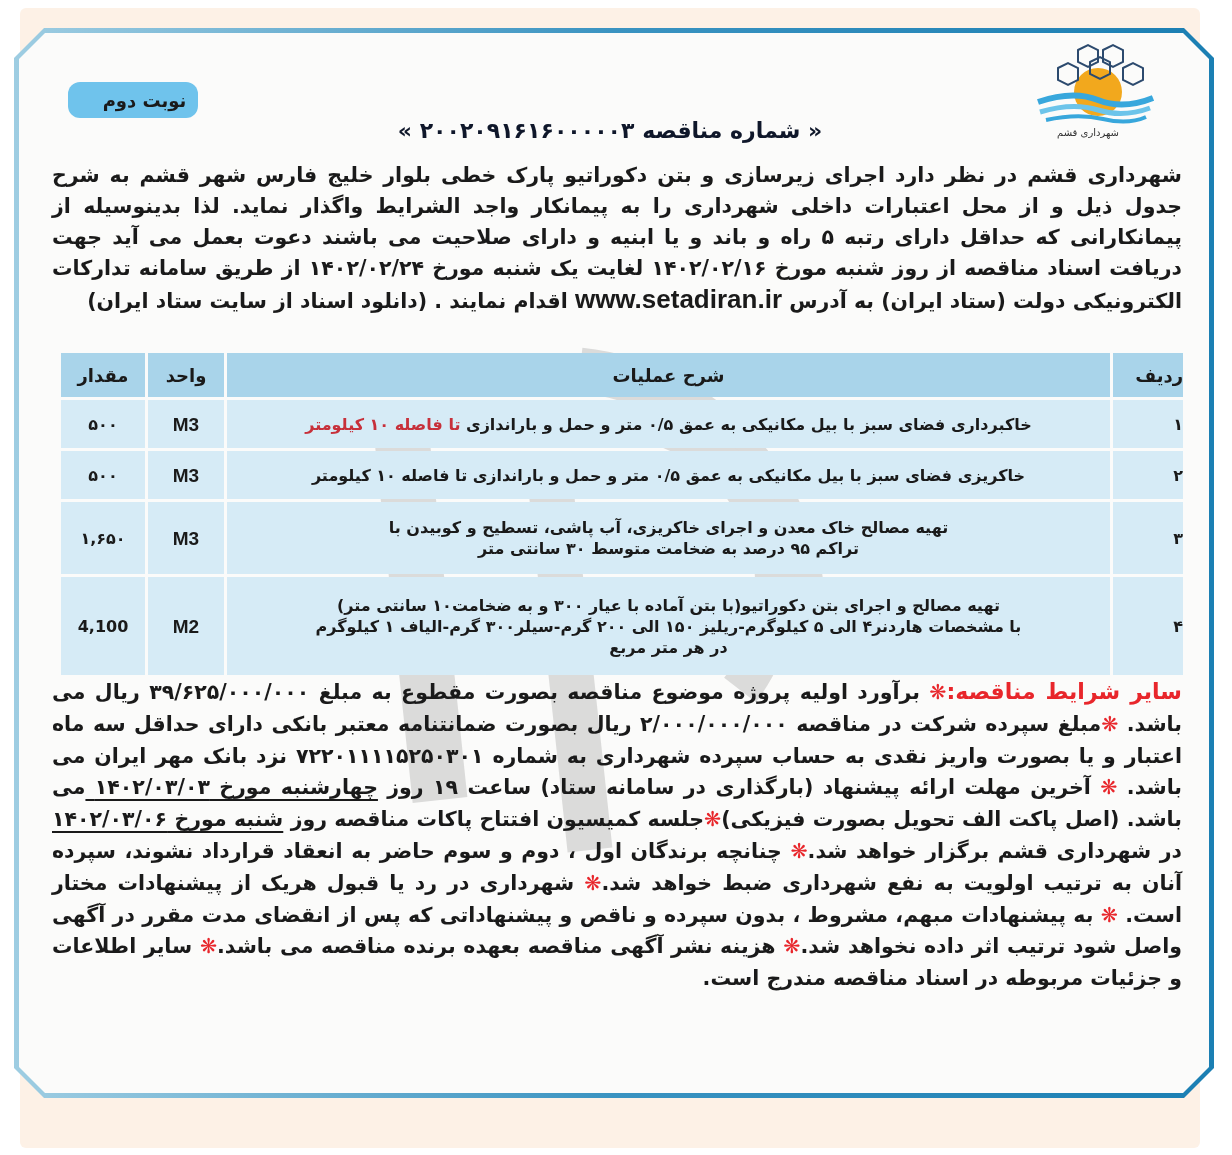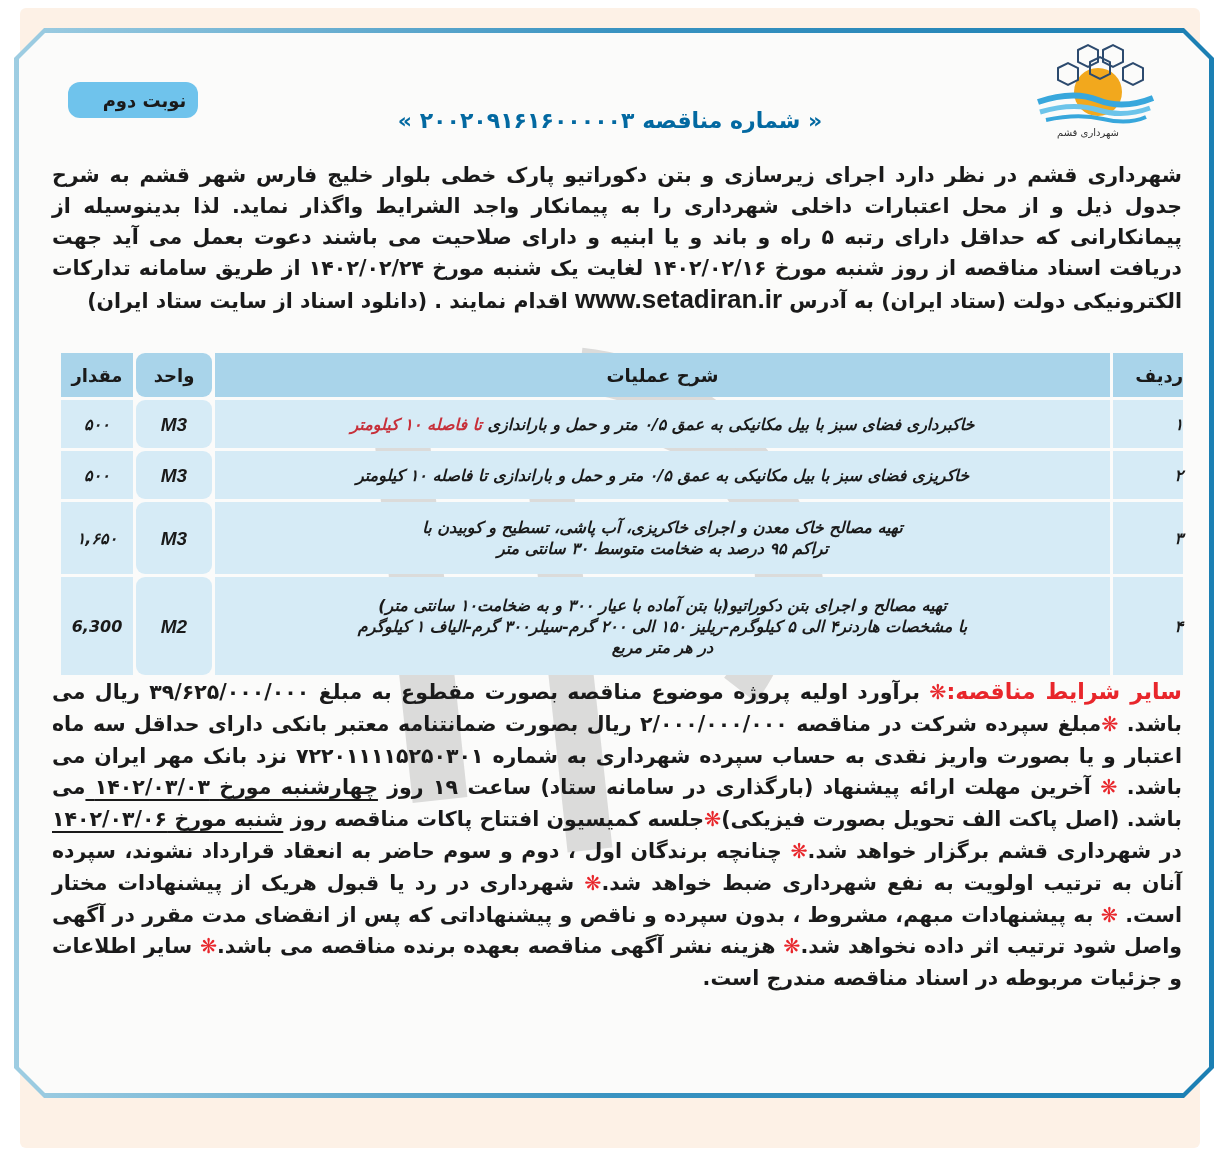--- a/index.html
+++ b/index.html
@@ -36,46 +36,46 @@
       display: flex; align-items: center; justify-content: center;
       font-size: 18px; font-weight: bold; color: #1a1a1a; padding-left: 23px;
     }
 
     .title {
       position: absolute; left: 250px; top: 44px; width: 720px; text-align: center;
       font-size: 46px; font-weight: bold; color: #e8262b; line-height: 60px;
       font-family: "DejaVu Sans", sans-serif;
     }
     .tender-no {
-      position: absolute; left: 300px; top: 108px; width: 620px; text-align: center;
-      font-size: 22px; font-weight: bold; color: #0369a1;
+      position: absolute; left: 300px; top: 118px; width: 620px; text-align: center;
+      font-size: 22px; font-weight: bold; color: #0f172a;
     }
 
     .intro {
       position: absolute; left: 52px; top: 160px; width: 1130px;
       font-size: 20.5px; font-weight: bold; color: #1a1a1a; line-height: 31px;
       text-align: justify; text-align-last: right;
     }
     .intro .url { font-family: "Liberation Sans", sans-serif; font-weight: bold; font-size: 26px; }
 
     table.ops {
       position: absolute; left: 58px; top: 350px; width: 1128px;
       border-collapse: separate; border-spacing: 3px; direction: rtl;
     }
     table.ops th {
       background: #a9d4ea; height: 44px; font-size: 18px; font-weight: bold; color: #1a1a1a;
     }
     table.ops td {
       background: #d6ebf6; font-size: 16px; font-weight: bold; color: #1a1a1a;
-      text-align: center; vertical-align: middle; line-height: 21px; font-style: italic;
+      text-align: center; vertical-align: middle; line-height: 21px;
     }
     table.ops td.num, table.ops th.num { width: 70px; text-align: right; }
-    table.ops td.unit, table.ops th.unit { width: 76px; font-family: "Liberation Sans", sans-serif; font-size: 19px; border-radius: 9px; }
+    table.ops td.unit, table.ops th.unit { width: 76px; font-family: "Liberation Sans", sans-serif; font-size: 19px; }
     table.ops th.unit { font-family: "DejaVu Sans", sans-serif; font-size: 18px; }
-    table.ops td.qty, table.ops th.qty { width: 72px; margin-left: 24px; }
+    table.ops td.qty, table.ops th.qty { width: 84px; margin-left: 24px; }
     table.ops td.desc { padding: 12px 20px; }
     .hl { color: #c7303a; }
 
     .conditions {
       position: absolute; left: 52px; top: 676px; width: 1130px;
       font-size: 20.5px; font-weight: bold; color: #1a1a1a; line-height: 31.8px;
       text-align: justify; text-align-last: right;
     }
     .cond-title { color: #e8262b; font-size: 22px; }
     .star { color: #e8262b; }
@@ -155,21 +155,21 @@
         <td class="qty">۱,۶۵۰</td>
       </tr>
       <tr style="height:98px">
         <td class="num">۴</td>
         <td class="desc">
             <div>تهیه مصالح و اجرای بتن دکوراتیو(با بتن آماده با عیار ۳۰۰ و به ضخامت۱۰ سانتی متر)</div>
             <div>با مشخصات هاردنر۴ الی ۵ کیلوگرم-ریلیز ۱۵۰ الی ۲۰۰ گرم-سیلر۳۰۰ گرم-الیاف ۱ کیلوگرم</div>
             <div>در هر متر مربع</div>
           </td>
         <td class="unit">M2</td>
-        <td class="qty">6,300</td>
+        <td class="qty">4,100</td>
       </tr>
     </tbody>
   </table>
 
   <p class="conditions"><span class="cond-title">سایر شرایط مناقصه:</span><span class="star">❋</span><span> برآورد اولیه پروژه موضوع مناقصه بصورت مقطوع به مبلغ ۳۹/۶۲۵/۰۰۰/۰۰۰ ریال می باشد.</span>
 <span class="star">❋</span><span>مبلغ سپرده شرکت در مناقصه ۲/۰۰۰/۰۰۰/۰۰۰ ریال بصورت ضمانتنامه معتبر بانکی دارای حداقل سه ماه اعتبار و یا بصورت واریز نقدی به حساب سپرده شهرداری به شماره ۷۲۲۰۱۱۱۱۵۲۵۰۳۰۱ نزد بانک مهر ایران می باشد.</span>
 <span class="star">❋</span><span> آخرین مهلت ارائه پیشنهاد (بارگذاری در سامانه ستاد) ساعت ۱۹ روز </span><span class="ul"> چهارشنبه مورخ ۱۴۰۲/۰۳/۰۳ </span><span> می باشد. (اصل پاکت الف تحویل بصورت فیزیکی)</span><span class="star">❋</span><span>جلسه کمیسیون افتتاح پاکات مناقصه روز </span><span class="ul">شنبه مورخ ۱۴۰۲/۰۳/۰۶</span><span> در شهرداری قشم برگزار خواهد شد.</span><span class="star">❋</span><span> چنانچه برندگان اول ، دوم و سوم حاضر به انعقاد قرارداد نشوند، سپرده آنان به ترتیب اولویت به نفع شهرداری ضبط خواهد شد.</span><span class="star">❋</span><span> شهرداری در رد یا قبول هریک از پیشنهادات مختار است.</span>
 <span class="star">❋</span><span> به پیشنهادات مبهم، مشروط ، بدون سپرده و ناقص و پیشنهاداتی که پس از انقضای مدت مقرر در آگهی واصل شود ترتیب اثر داده نخواهد شد.</span><span class="star">❋</span><span> هزینه نشر آگهی مناقصه بعهده برنده مناقصه می باشد.</span><span class="star">❋</span><span> سایر اطلاعات و جزئیات مربوطه در اسناد مناقصه مندرج است.</span></p>
 
 </div>

